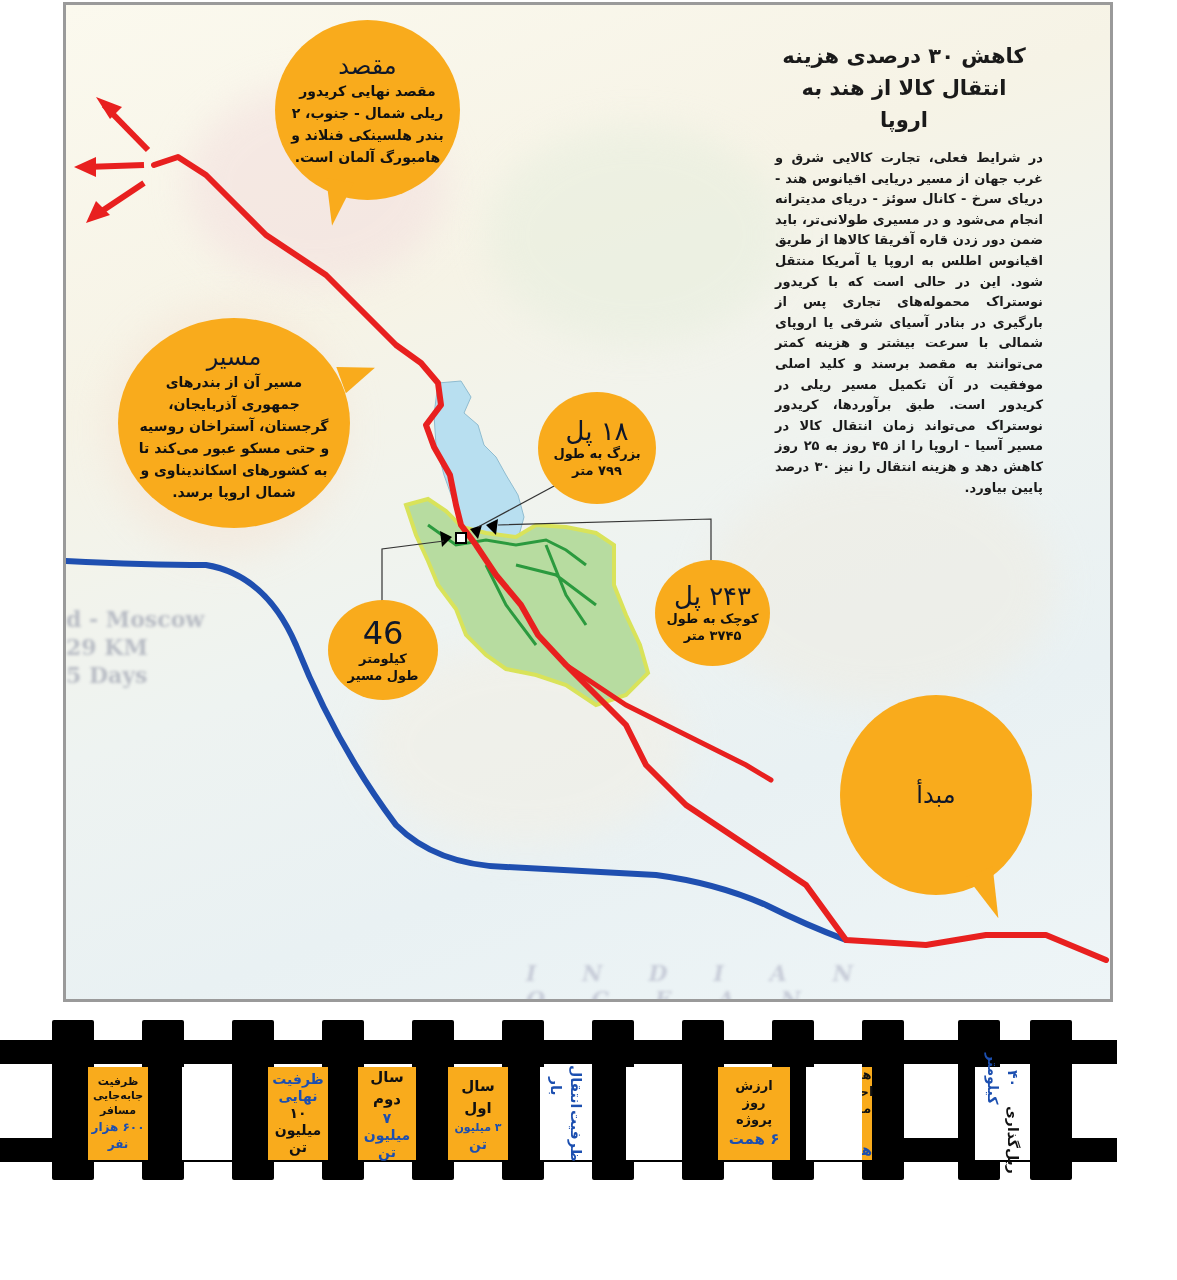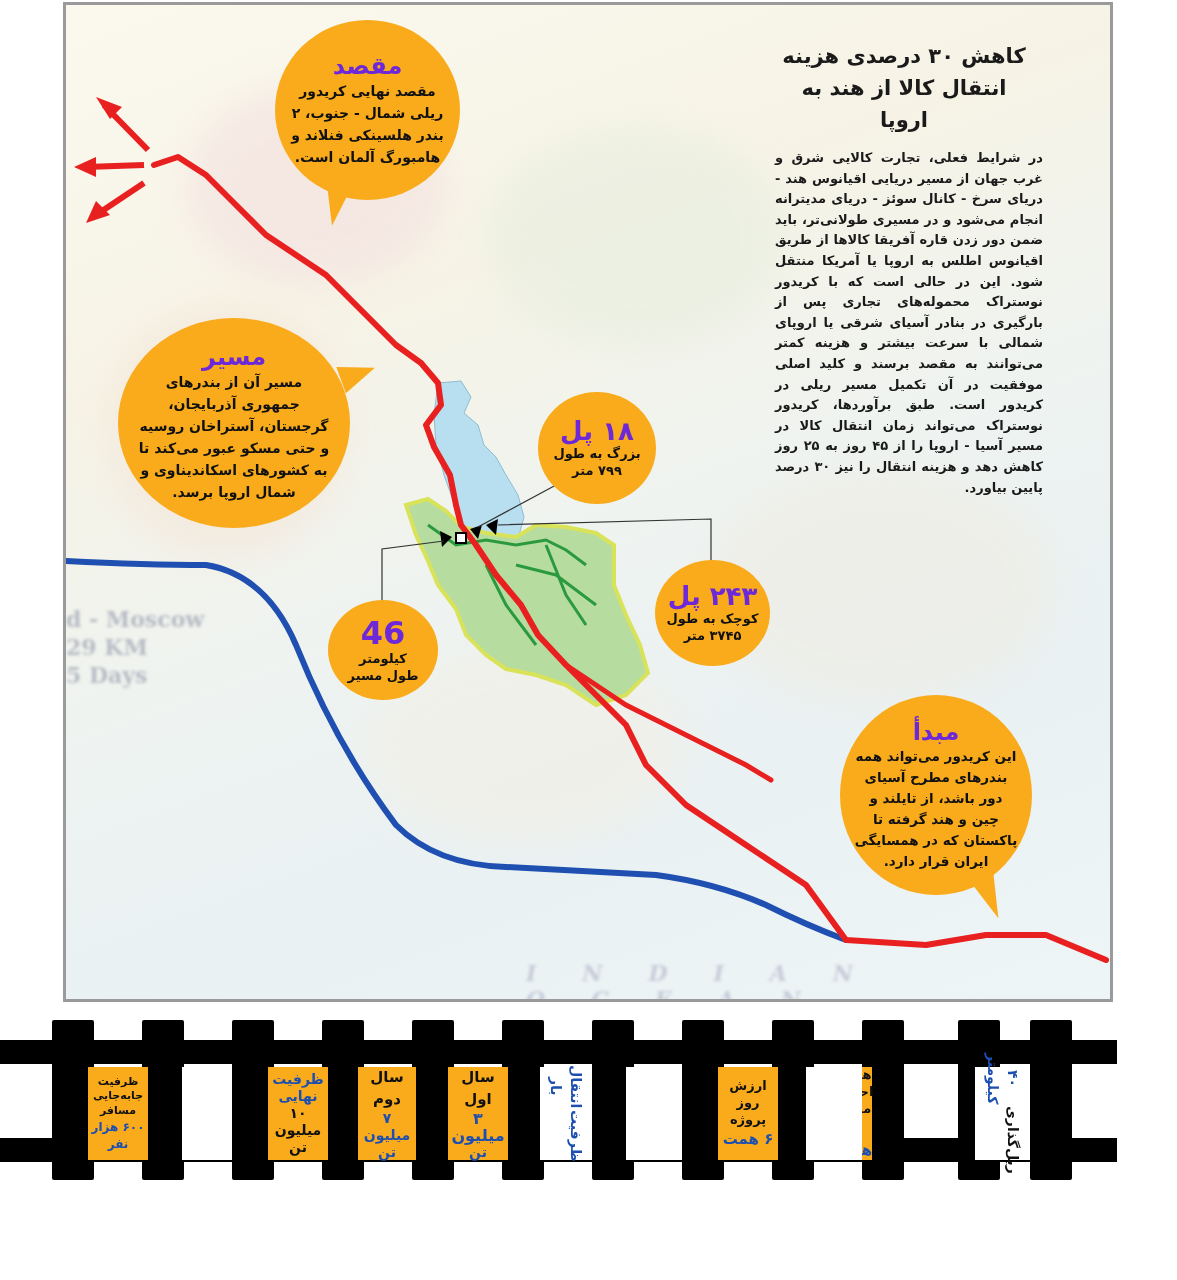--- a/index.html
+++ b/index.html
@@ -22,21 +22,21 @@
       position: absolute; left: 775px; top: 40px; width: 268px; direction: rtl; text-align: justify;
       color: #1a1a1a;
     }
     .article h1 { font-size: 21px; font-weight: bold; line-height: 32px; text-align: center; margin-bottom: 12px; padding-right: 10px; }
     .article p { font-size: 13px; line-height: 20.6px; font-weight: bold; text-align-last: right; }
 
     .bubble {
       position: absolute; background: #f9ab1c; border-radius: 50%; direction: rtl; text-align: center;
       color: #111; font-weight: bold; display: flex; flex-direction: column; align-items: center; justify-content: center;
     }
-    .bubble .title { color: #6d28d9; font-size: 24px; line-height: 28px; font-weight: bold; }
+    .bubble .title { color: #0f172a; font-size: 24px; line-height: 28px; font-weight: normal; }
     .bubble .body { font-size: 14px; line-height: 22px; }
     .tail { position: absolute; width: 0; height: 0; }
 
     .rail { position: absolute; left: 0; top: 1020px; width: 1177px; height: 160px; }
     .rail-bar { position: absolute; left: 0; width: 1117px; height: 24px; background: #000; }
     .tie { position: absolute; top: 0; width: 42px; height: 160px; background: #000; border-radius: 2px; }
     .slot {
       position: absolute; top: 47px; height: 93px; direction: rtl; text-align: center;
       display: flex; flex-direction: column; align-items: center; justify-content: center;
       font-weight: bold; font-size: 13px; line-height: 17px; color: #111;
@@ -127,21 +127,20 @@
 </div>
 
 <div class="bubble" style="left:328px;top:600px;width:110px;height:100px;">
   <div class="title" style="font-size:32px;line-height:34px;">46</div>
   <div class="body" style="font-size:13px;line-height:17px;">کیلومتر</div>
   <div class="body" style="font-size:13px;line-height:17px;">طول مسیر</div>
 </div>
 
 <div class="bubble" style="left:840px;top:695px;width:192px;height:200px;padding:10px 14px;">
   <div class="title">مبدأ</div>
-  <div class="body" style="font-size:13.5px;line-height:21px;">این کریدور می‌تواند همه بندرهای مطرح آسیای دور باشد، از تایلند و چین و هند گرفته تا پاکستان که در همسایگی ایران قرار دارد.</div>
 </div>
 <div class="tail" style="left:975px;top:870px;border-left:14px solid transparent;border-right:14px solid transparent;border-top:50px solid #f9ab1c;transform:rotate(-22deg);"></div>
 
 <div class="rail">
   <div class="rail-bar" style="top:20px;"></div>
   <div class="rail-bar" style="top:118px;"></div>
 
   <div class="tie" style="left:52px;"></div>
   <div class="tie" style="left:142px;"></div>
   <div class="tie" style="left:232px;"></div>
@@ -161,36 +160,36 @@
       <span class="blue">۴۰ کیلومتر</span>
     </div>
   </div>
   <div class="slot orange" style="left:836px;width:36px;">
     <span>هزینه</span>
     <span>احداث</span>
     <span>مسیر</span>
     <span class="blue" style="font-size:15px;line-height:22px;">۳ همت</span>
   </div>
   <div class="slot white" style="left:806px;width:56px;"></div>
-  <div class="slot orange" style="left:718px;width:60px;">
+  <div class="slot orange" style="left:718px;width:72px;">
     <span>ارزش</span>
     <span>روز</span>
     <span>پروژه</span>
     <span class="blue" style="font-size:15px;line-height:22px;">۶ همت</span>
   </div>
   <div class="slot white" style="left:626px;width:56px;"></div>
   <div class="slot white" style="left:540px;width:52px;">
     <div class="vert blue" style="display:flex;gap:2px;">
       <span>ظرفیت</span>
       <span>انتقال بار</span>
     </div>
   </div>
   <div class="slot orange" style="left:448px;width:60px;">
     <span style="font-size:15px;line-height:22px;">سال اول</span>
-    <span class="blue" style="font-size:16px;">۳ میلیون</span>
+    <span class="blue" style="font-size:11px;">۳ میلیون</span>
     <span class="blue" style="font-size:14px;">تن</span>
   </div>
   <div class="slot orange" style="left:358px;width:58px;">
     <span style="font-size:15px;line-height:22px;">سال دوم</span>
     <span class="blue" style="font-size:14px;">۷ میلیون</span>
     <span class="blue" style="font-size:14px;">تن</span>
   </div>
   <div class="slot orange" style="left:268px;width:60px;">
     <span class="blue" style="font-size:14px;">ظرفیت</span>
     <span class="blue" style="font-size:14px;">نهایی</span>

